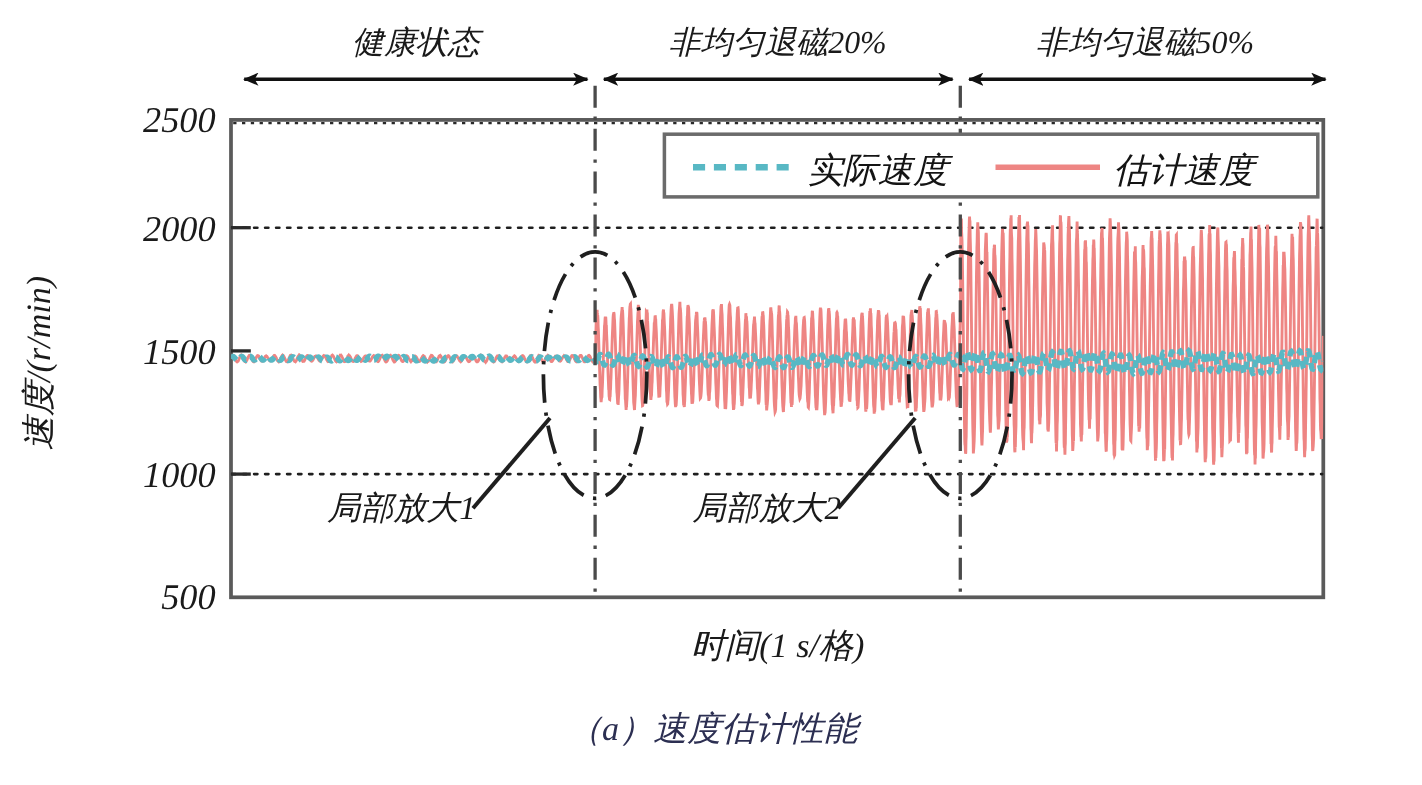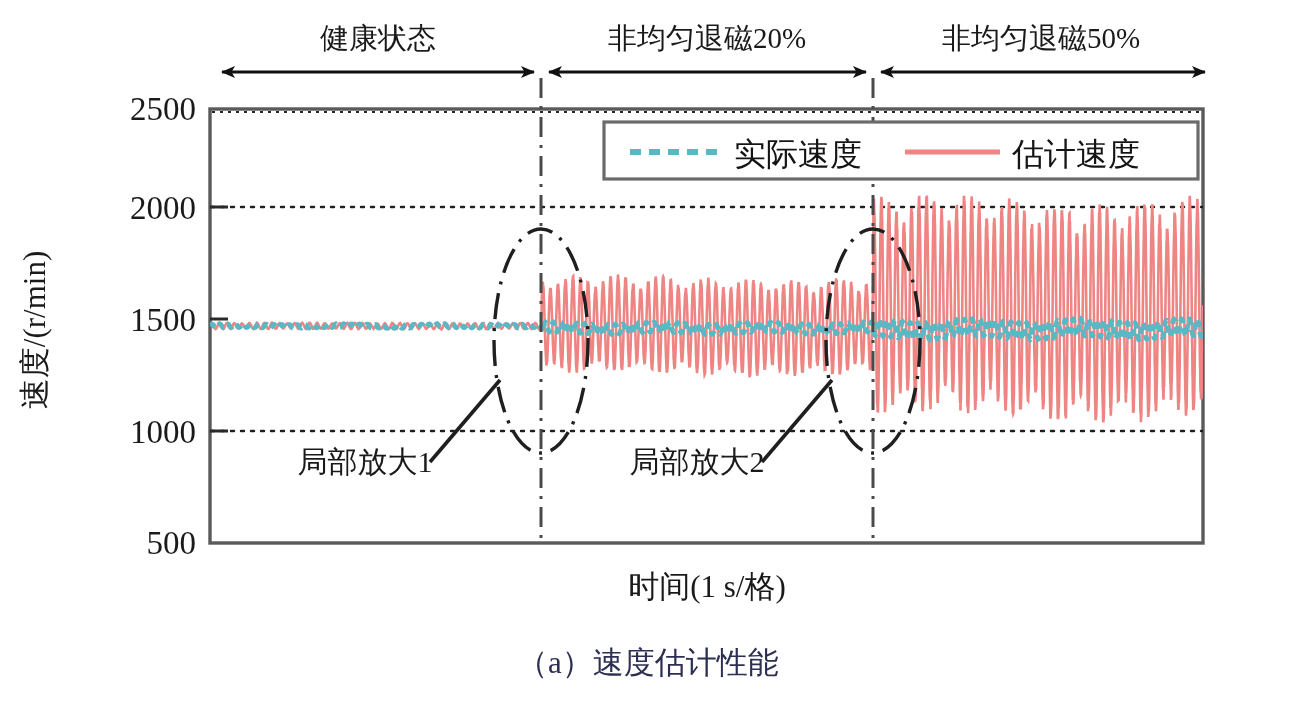--- a/index.html
+++ b/index.html
@@ -3,21 +3,21 @@
 <meta charset="utf-8">
 <style>
   html,body{margin:0;padding:0;}
   body{
     width:1293px;height:714px;
     background:#ffffff;
     font-family:"Liberation Serif", serif;
     position:relative;
     overflow:hidden;
   }
-  #figure{position:absolute;left:0;top:0;width:1293px;height:714px;}
+  #figure{position:absolute;left:0;top:0;width:1293px;height:714px;font-style:italic;}
   svg{display:block;}
 
   .seg-label{
     font-family:"Liberation Serif", serif;
     font-size:29px;
     fill:#1a1a1a;
     text-anchor:middle;
     dominant-baseline:alphabetic;
   }
   .tick-label{

